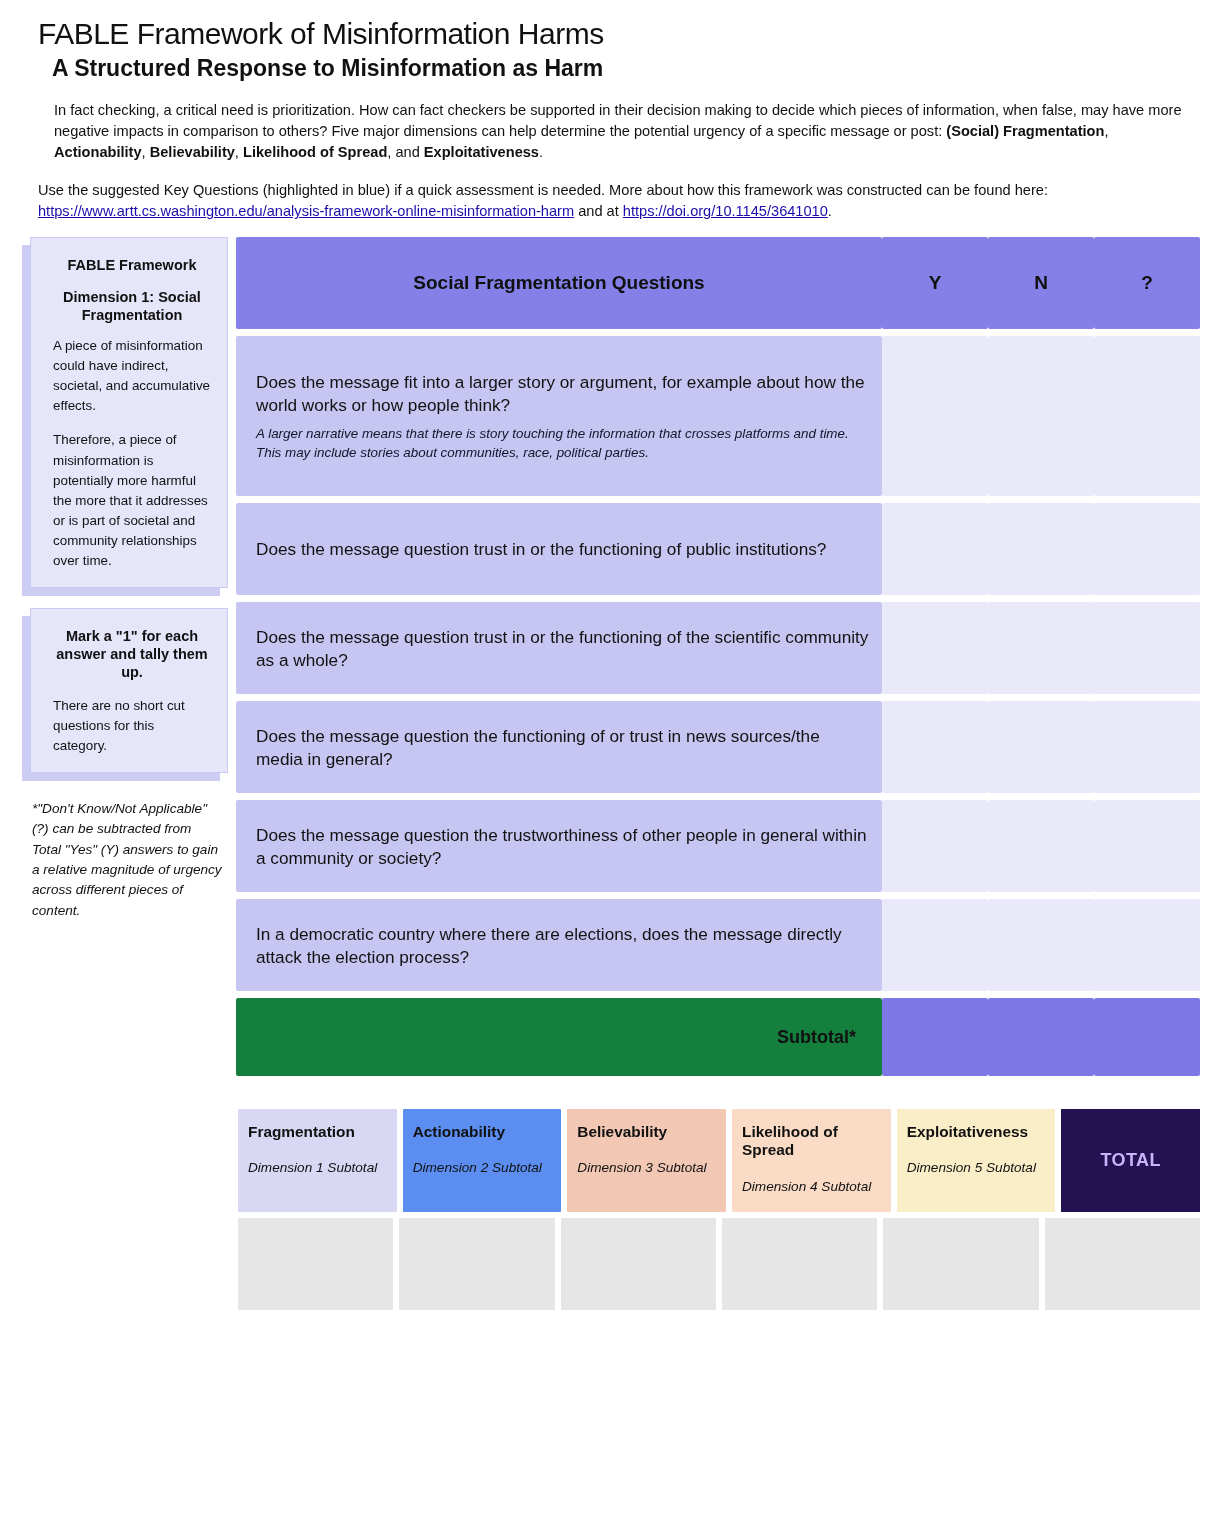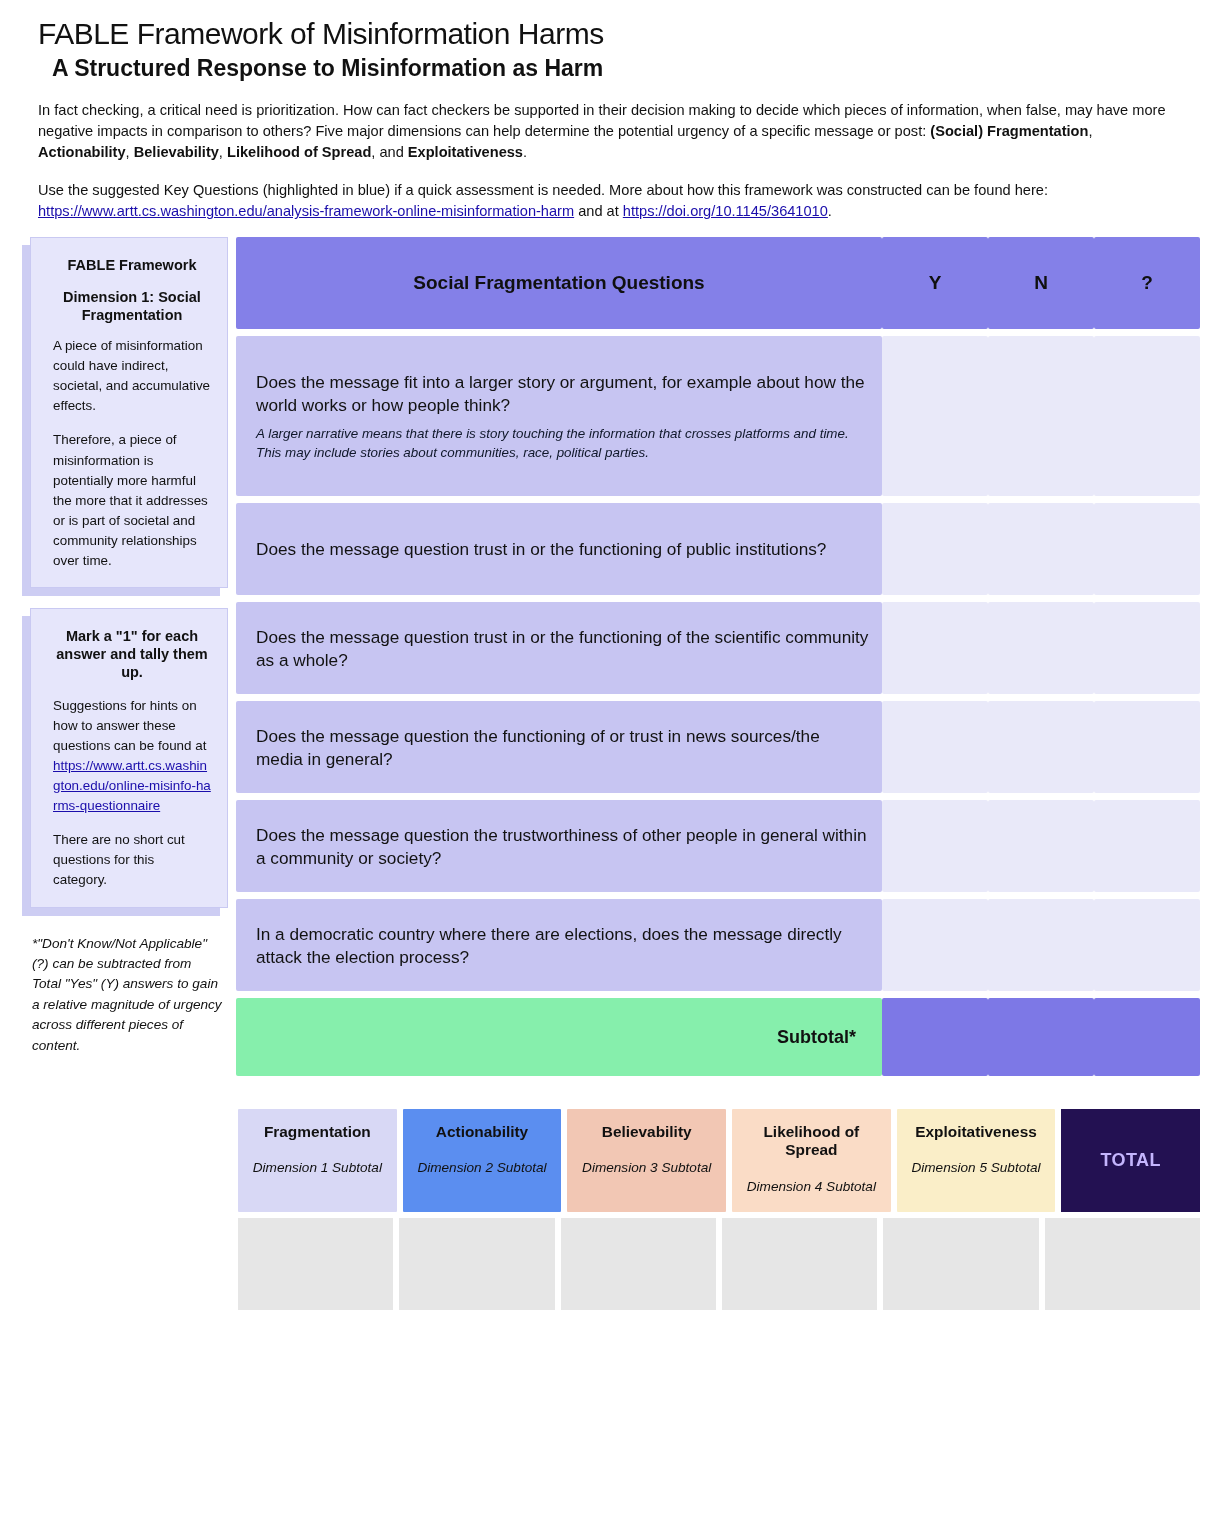--- a/index.html
+++ b/index.html
@@ -27,21 +27,21 @@
   }
   .subtitle {
     font-size: 23px;
     font-weight: bold;
     margin: 5px 0 0 14px;
     line-height: 1.15;
   }
   .intro {
     font-size: 14.6px;
     line-height: 1.45;
-    margin: 18px 0 0 0;
+    margin: 18px 0 0 16px;
     max-width: 1140px;
   }
   .intro .b { font-weight: bold; }
   .intro2 {
     font-size: 14.6px;
     line-height: 1.45;
     margin: 17px 0 0 0;
     max-width: 1140px;
   }
   a.link { color: #1a0dab; text-decoration: underline; }
@@ -145,41 +145,40 @@
     margin-top: 7px;
     color: #0f172a;
   }
   .answer-cell {
     width: 106px;
     flex: 0 0 106px;
     background: #e9e9f9;
     border-radius: 2px;
   }
   .subtotal-row .qbody {
-    background: #86efac;
+    background: #15803d;
     align-items: flex-end;
     padding-right: 26px;
   }
   .subtotal-label {
     font-size: 18px;
     font-weight: bold;
     text-align: right;
     width: 100%;
   }
   .subtotal-row .answer-cell { background: #7d78e6; }
 
   
   .summary {
     margin: 26px 22px 0 238px;
   }
   .sum-row { display: flex; gap: 6px; }
   .sum-head {
     flex: 1 1 0;
     padding: 14px 10px 16px 10px;
-    text-align: center;
     border-radius: 1px;
   }
   .sum-head .name {
     font-size: 15.4px;
     font-weight: bold;
     line-height: 1.2;
   }
   .sum-head .dim {
     font-size: 13.6px;
     font-style: italic;
@@ -225,21 +224,20 @@
 
       <div class="card">
         <h4>FABLE Framework</h4>
         <h5>Dimension 1: Social Fragmentation</h5>
         <p>A piece of misinformation could have indirect, societal, and accumulative effects.</p>
         <p>Therefore, a piece of misinformation is potentially more harmful the more that it addresses or is part of societal and community relationships over time.</p>
       </div>
 
       <div class="card card-note">
         <h4>Mark a "1" for each answer and tally them up.</h4>
-        <p><span>Suggestions for hints on how to answer these questions can be found at </span><a class="link" href="#">https://www.artt.cs.washington.edu/online-misinfo-harms-questionnaire</a></p>
         <p>There are no short cut questions for this category.</p>
       </div>
 
       <div class="footnote">*"Don't Know/Not Applicable" (?) can be subtracted from Total "Yes" (Y) answers to gain a relative magnitude of urgency across different pieces of content.</div>
     </div>
 
     <div class="right-col">
       <div class="qtable">
 
         <div class="qrow">

